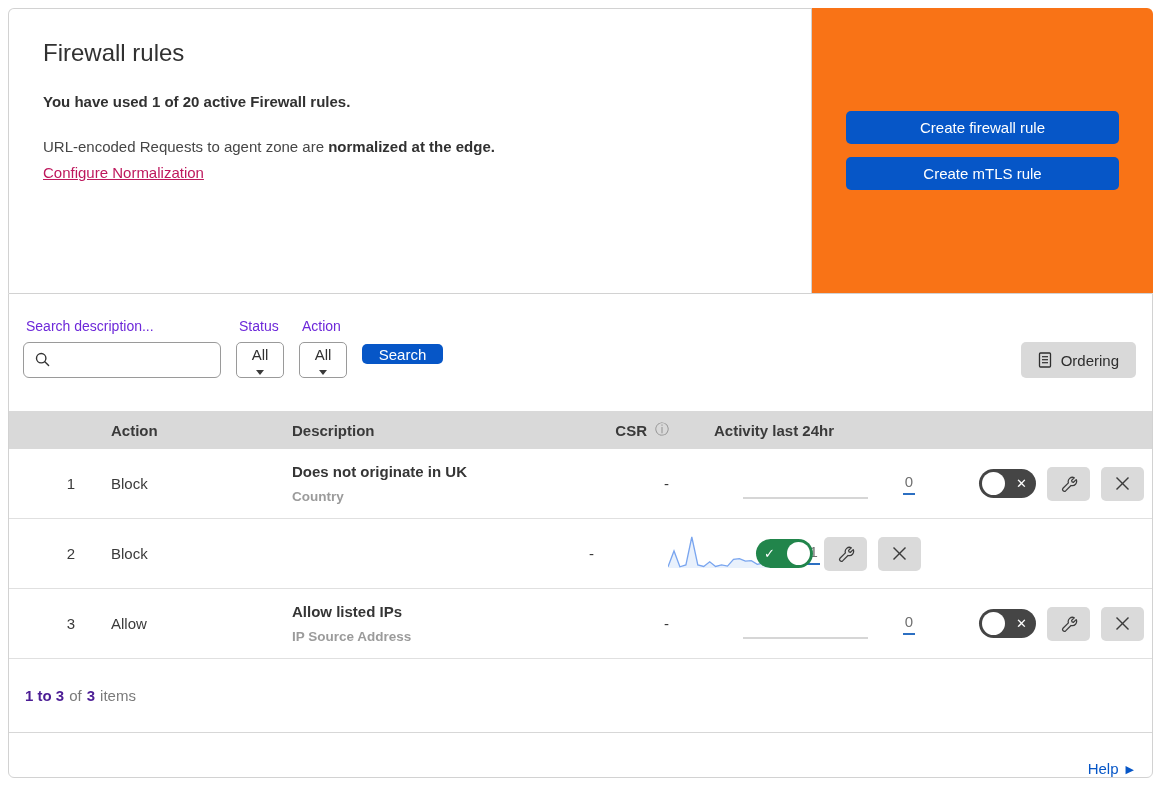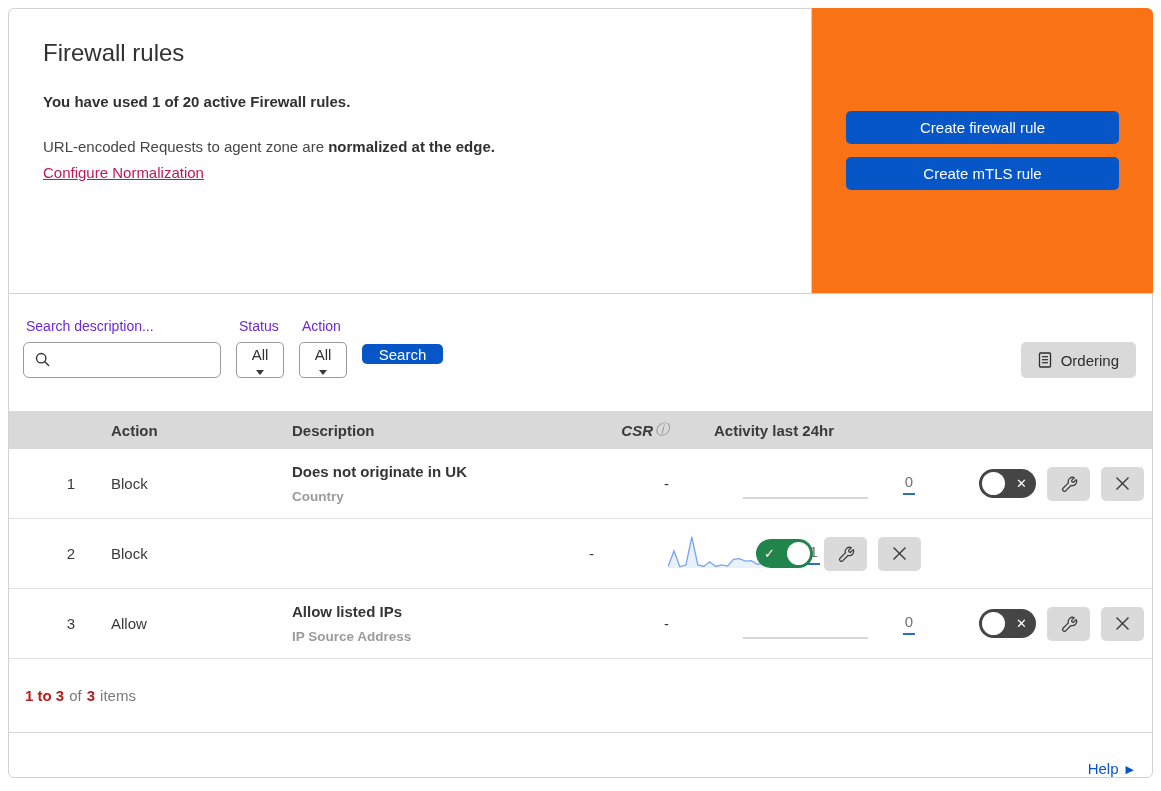--- a/index.html
+++ b/index.html
@@ -38,21 +38,21 @@
   .btn-search{width:81px;height:20px;margin-bottom:14px;}
   .btn-ordering{margin-left:auto;height:36px;border:none;border-radius:5px;background:#d9d9d9;
     color:#2e2e2e;font-family:inherit;font-size:15px;display:flex;align-items:center;gap:9px;
     padding:0 17px;cursor:pointer;}
 
   
   .t-grid{display:grid;grid-template-columns:80px 195px 315px 75px 255px 1fr;align-items:center;}
   .t-head{height:38px;background:#d9d9d9;font-size:15px;font-weight:700;color:#3a3a3a;}
   .c-action-h{padding-left:22px;}
   .c-desc-h{padding-left:8px;}
-  .c-csr-h{display:flex;justify-content:flex-end;align-items:center;gap:2px;padding-right:5px;font-style:italic;}
+  .c-csr-h{display:flex;justify-content:flex-end;align-items:center;gap:8px;padding-right:5px;}
   .info{font-size:14px;color:#8f8f8f;font-weight:400;}
   .c-act-h{padding-left:40px;}
   .t-row{height:70px;border-bottom:1px solid #e0e0e0;}
   .c-num{text-align:right;padding-right:14px;font-size:15px;color:#3a3a3a;}
   .c-action{padding-left:22px;font-size:15px;color:#3a3a3a;}
   .c-desc{padding-left:8px;font-weight:bold;}
   .desc-main{font-size:15px;color:#353535;cursor:pointer;}
   .desc-sub{font-size:13.5px;color:#9b9b9b;margin-top:9px;}
   .c-csr{text-align:right;padding-right:5px;font-size:15px;color:#3a3a3a;}
   .c-activity{display:flex;align-items:center;padding-left:69px;}
@@ -70,21 +70,21 @@
   .toggle.on{background:#21854b;}
   .toggle.on .knob{left:auto;right:3px;}
   .toggle.on .t-check{display:block;}
 
   .icon-btn{width:43px;height:34px;border:none;border-radius:5px;background:#dadada;
     display:flex;align-items:center;justify-content:center;cursor:pointer;flex:0 0 auto;}
 
   
   .t-footer{height:74px;display:flex;align-items:center;padding-left:16px;font-size:15px;
     color:#7a7a7a;border-bottom:1px solid #d7d7d7;gap:5px;}
-  .t-footer strong{color:#b91c1c;text-align:center;}
+  .t-footer strong{color:#4c1d95;text-align:center;}
   .help-bar{height:44px;display:flex;align-items:flex-end;justify-content:flex-end;padding-right:18px;}
   .help-link{display:flex;align-items:center;gap:7px;font-size:15px;color:#0656c7;cursor:pointer;text-decoration:none;}
   .help-caret{font-size:11px;line-height:1;margin-top:1px;}
 </style>
 </head>
 <body>
 
 <div class="page">
 
   <div class="top">

